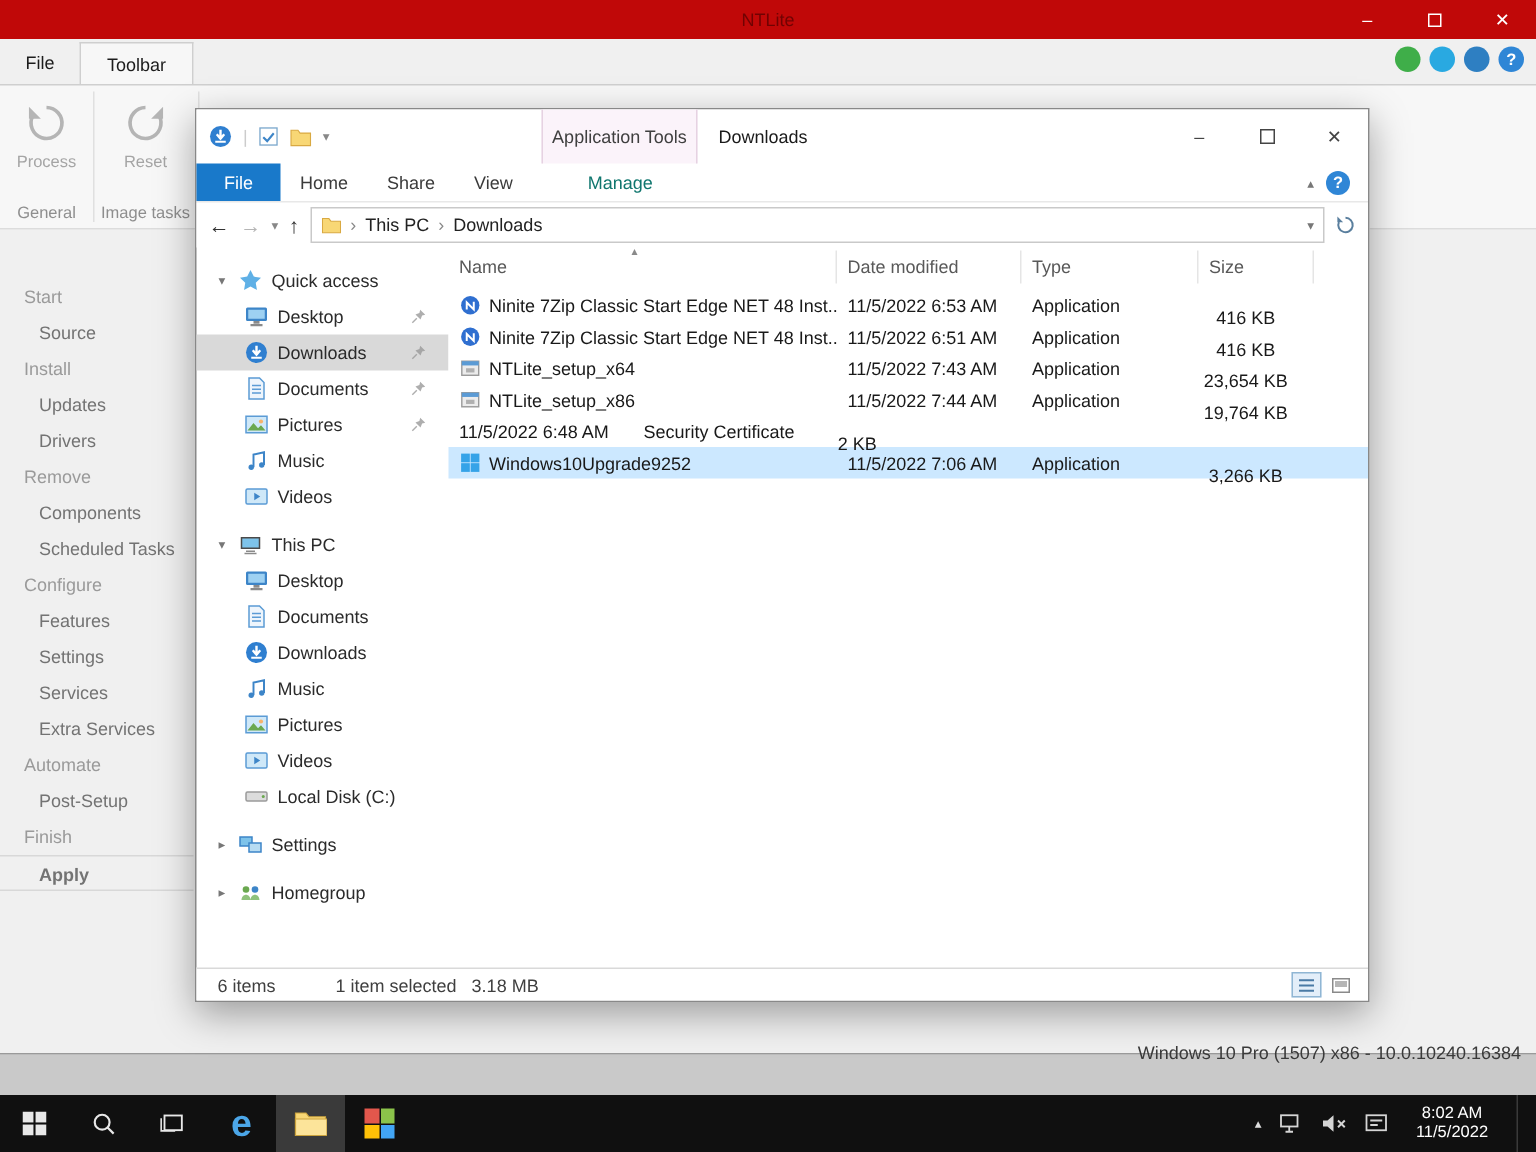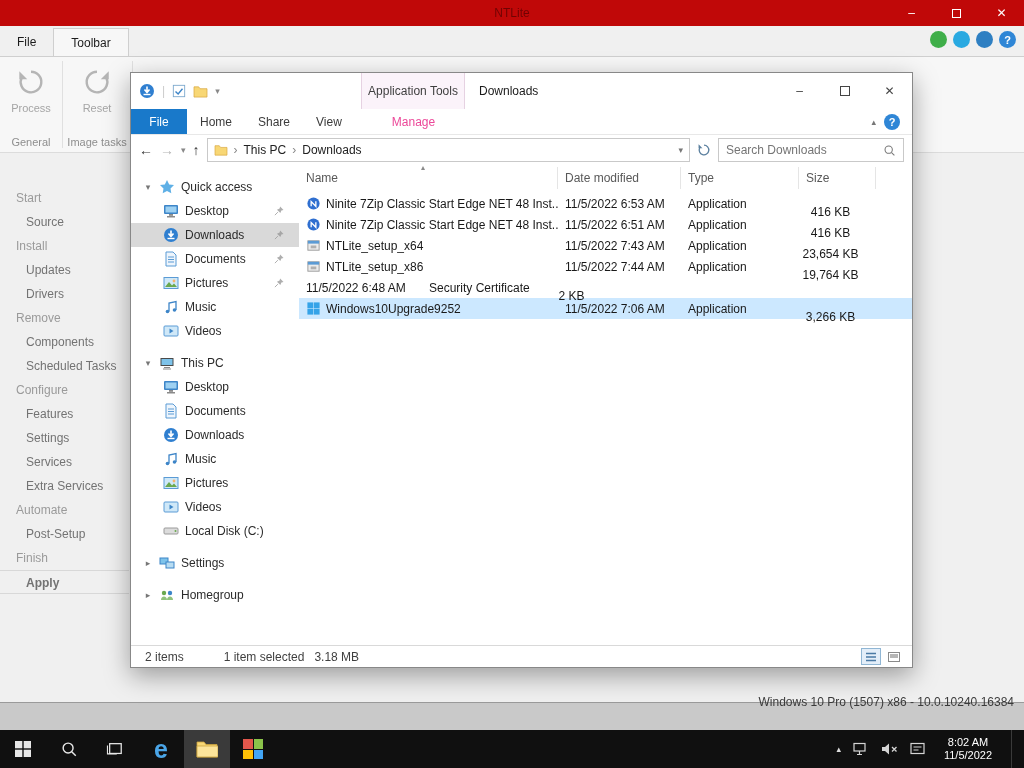--- a/index.html
+++ b/index.html
@@ -40,21 +40,21 @@
   #explorer { position:absolute; left:130px; top:72px; width:783px; height:596px; background:#fff; border:1px solid #888; box-shadow:0 8px 24px rgba(0,0,0,.35); }
   #ex-titlebar { position:relative; height:36px; background:#fff; }
   #qat { position:absolute; left:8px; top:0; height:36px; display:flex; align-items:center; gap:7px; }
   .qat-sep { color:#ccc; }
   #ctx-tab { position:absolute; left:230px; top:0; height:36px; width:104px; background:#fbf3fa; border-left:1px solid #e6d2e2; border-right:1px solid #e6d2e2; display:flex; align-items:center; justify-content:center; color:#3f3f3f; font-size:12px; }
   #ex-title { position:absolute; left:348px; top:0; height:36px; display:flex; align-items:center; color:#1a1a1a; font-size:12px; }
   #ex-controls .win-btn { color:#444; height:36px; }
   #ex-tabs { height:26px; display:flex; align-items:stretch; border-bottom:1px solid #e8e8e8; position:relative; }
   .ex-tab { display:flex; align-items:center; padding:0 13px; color:#3b3b3b; font-size:12px; }
   .ex-tab.file { width:56px; justify-content:center; background:#1979ca; color:#fff; }
-  .ex-tab.manage { margin-left:24px; color:#ec4899; }
+  .ex-tab.manage { margin-left:24px; color:#0f766e; }
   #ribbon-collapse { position:absolute; right:36px; top:8px; color:#777; font-size:9px; }
   #ex-help { position:absolute; right:12px; top:5px; width:16px; height:16px; border-radius:50%; background:#2f86d6; color:#fff; font-size:11px; font-weight:bold; display:flex; align-items:center; justify-content:center; }
   #addr-row { height:30px; display:flex; align-items:center; padding:0 8px; gap:7px; background:#fff; }
   .nav-arrow { color:#333; font-size:14px; }
   .nav-arrow.disabled { color:#b5b5b5; }
   .sm-chev { color:#888; font-size:9px; }
   #addr-box { flex:1; height:24px; border:1px solid #c9c9c9; display:flex; align-items:center; padding:0 6px; gap:6px; }
   .crumb { color:#222; }
   .crumb-sep { color:#888; }
   #addr-box .dd { margin-left:auto; color:#777; font-size:9px; }
@@ -236,29 +236,20 @@
         <span class="crumb-sep">›</span>
         <span class="crumb">Downloads</span>
         <span class="dd">▾</span>
       </div>
       <span class="ic" style="width:14px;height:14px">
         <svg viewBox="0 0 16 16">
             <path d="M8 2.5a5.5 5.5 0 1 1-5 3.2" fill="none" stroke="#5a7f9e" stroke-width="1.5"></path>
             <path d="M1.8 1.5v4.4h4.4z" fill="#5a7f9e"></path>
           </svg>
       </span>
-      <div id="search-box">
-        <input id="search-input" placeholder="Search Downloads" style="">
-        <span class="ic" style="width:13px;height:13px">
-          <svg viewBox="0 0 16 16">
-              <circle cx="7" cy="7" r="4.5" fill="none" stroke="#777" stroke-width="1.3"></circle>
-              <path d="M10.5 10.5L14 14" stroke="#777" stroke-width="1.3"></path>
-            </svg>
-        </span>
-      </div>
     </div>
     <div id="ex-content">
       <div id="nav-pane">
           <div class="nav-row nav-group">
             <span class="chev">▾</span>
             <span class="ic" style="width: 16px; height: 16px;">
               <svg viewBox="0 0 16 16">
                 <path d="M8 1l2.2 4.4 4.8.7-3.5 3.4.8 4.8L8 12l-4.3 2.3.8-4.8L1 6.1l4.8-.7z" fill="#5fb0e6"></path>
               </svg>
             </span>
@@ -534,21 +525,21 @@
                 <span>Windows10Upgrade9252</span>
               </div>
               <div class="cell c-date">11/5/2022 7:06 AM</div>
               <div class="cell c-type">Application</div>
               <div class="cell c-size">3,266 KB</div>
             </div>
           </div>
       </div>
     </div>
     <div id="status-bar">
-      <span id="st-items">2 items</span>
+      <span id="st-items">6 items</span>
       <span id="st-sel">1 item selected</span>
       <span id="st-size">3.18 MB</span>
       <div id="view-toggles">
         <span class="vt active">
           <span class="ic" style="width:12px;height:10px">
               <svg viewBox="0 0 12 10">
                 <path d="M1 1.5h10M1 5h10M1 8.5h10" stroke="#4a7aa5" stroke-width="1.4"></path>
               </svg>
             </span>
         </span>

